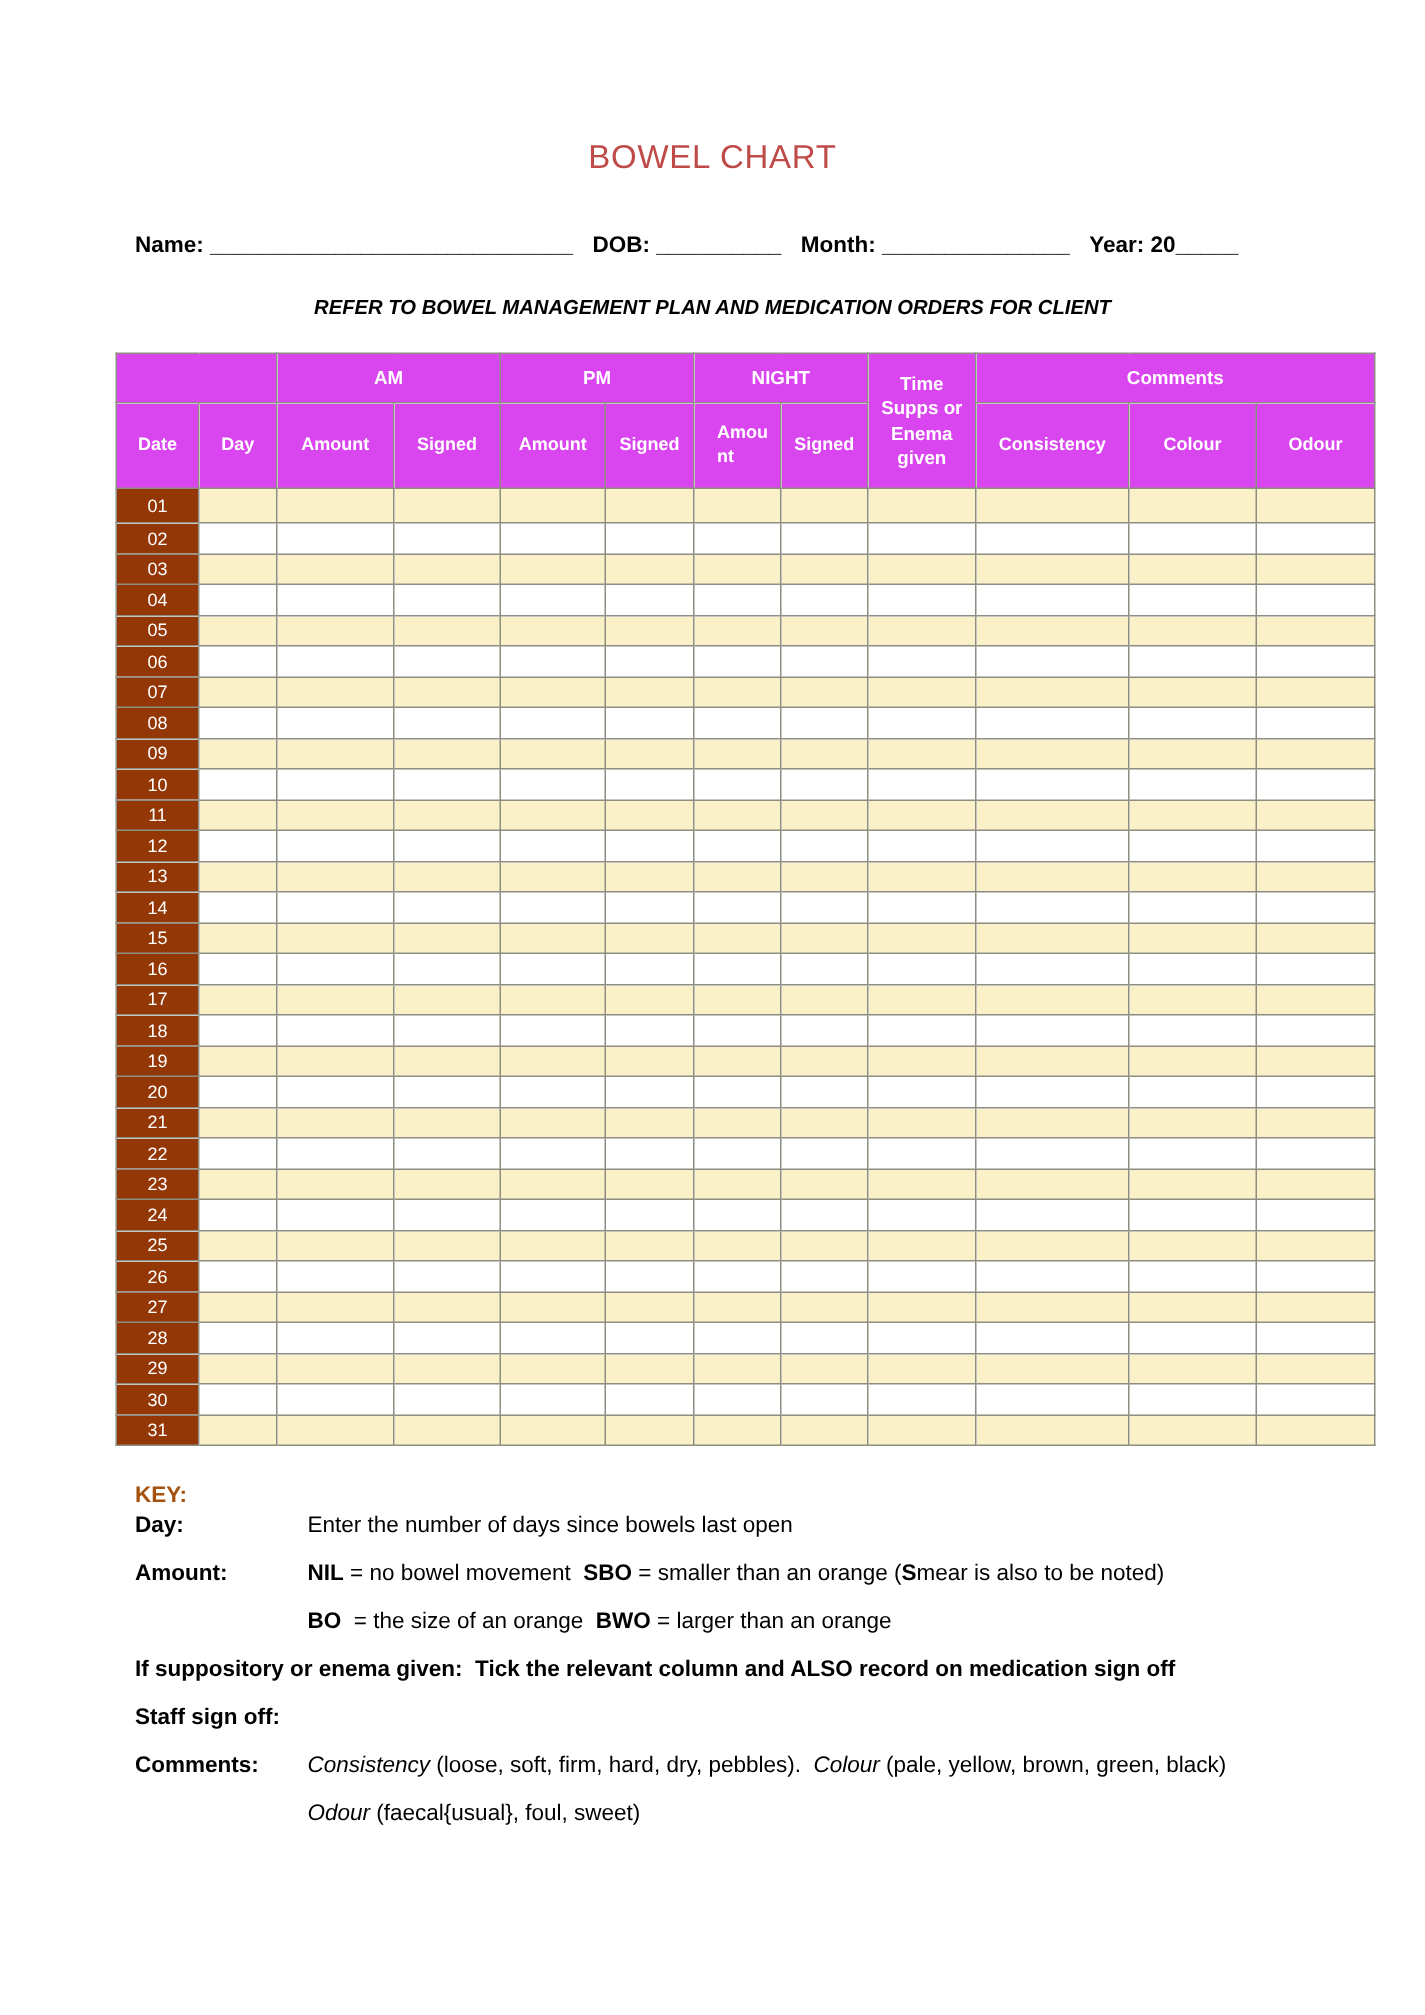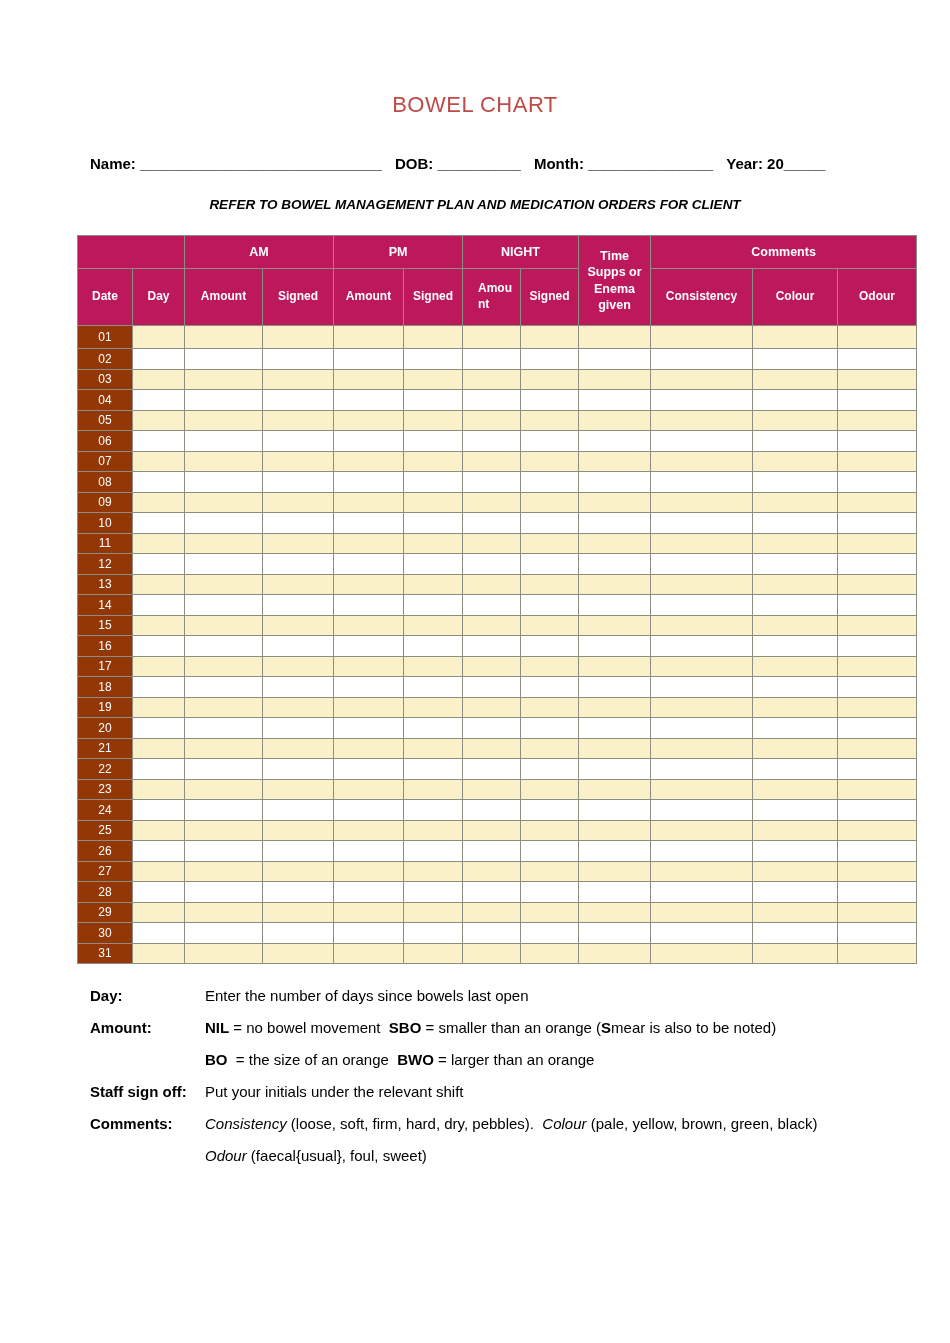--- a/index.html
+++ b/index.html
@@ -39,21 +39,21 @@
     border-collapse: collapse;
     table-layout: fixed;
     width: 839px;
     border: 1px solid #8d8d82;
   }
   table.bowel-table th, table.bowel-table td {
     border: 1px solid #8d8d82;
     overflow: hidden;
   }
   thead th {
-    background: #be185d;
+    background: #d946ef;
     color: #ffffff;
     font-size: 12px;
     font-weight: bold;
     text-align: center;
     vertical-align: middle;
     padding: 2px 3px;
     line-height: 1.3;
   }
   tr.group-row th { height: 33px; font-size: 12.5px; }
   tr.colhead-row th { height: 57px; }
@@ -571,36 +571,37 @@
         <td class="entry-cell"></td>
         <td class="entry-cell"></td>
         <td class="entry-cell"></td>
         <td class="entry-cell"></td>
         <td class="entry-cell"></td>
       </tr>
     </tbody>
 </table>
 
 <div class="key-section">
+  <div class="key-heading">KEY:</div>
   <div id="key-lines">
       <div class="key-line">
         <span class="key-label">Day:</span>
         <span class="key-content"><span>Enter the number of days since bowels last open</span></span>
       </div>
       <div class="key-line">
         <span class="key-label">Amount:</span>
         <span class="key-content"><span class="seg-b">NIL</span><span> = no bowel movement&nbsp; </span><span class="seg-b">SBO</span><span> = smaller than an orange (</span><span class="seg-b">S</span><span>mear is also to be noted)</span></span>
       </div>
       <div class="key-line">
         <span class="key-label"></span>
         <span class="key-content"><span class="seg-b">BO</span><span>&nbsp; = the size of an orange&nbsp; </span><span class="seg-b">BWO</span><span> = larger than an orange</span></span>
       </div>
+      <div class="key-line full"><span class="key-content"><span class="seg-b">If suppository or enema given:&nbsp; Tick the relevant column and ALSO record on medication sign off</span></span></div>
       <div class="key-line">
         <span class="key-label">Staff sign off:</span>
-        <span class="key-content"><span>Put your initials under the relevant shift</span></span>
       </div>
       <div class="key-line">
         <span class="key-label">Comments:</span>
         <span class="key-content"><span class="seg-i">Consistency</span><span> (loose, soft, firm, hard, dry, pebbles).&nbsp; </span><span class="seg-i">Colour</span><span> (pale, yellow, brown, green, black)</span></span>
       </div>
       <div class="key-line">
         <span class="key-label"></span>
         <span class="key-content"><span class="seg-i">Odour</span><span> (faecal{usual}, foul, sweet)</span></span>
       </div>
     </div>

